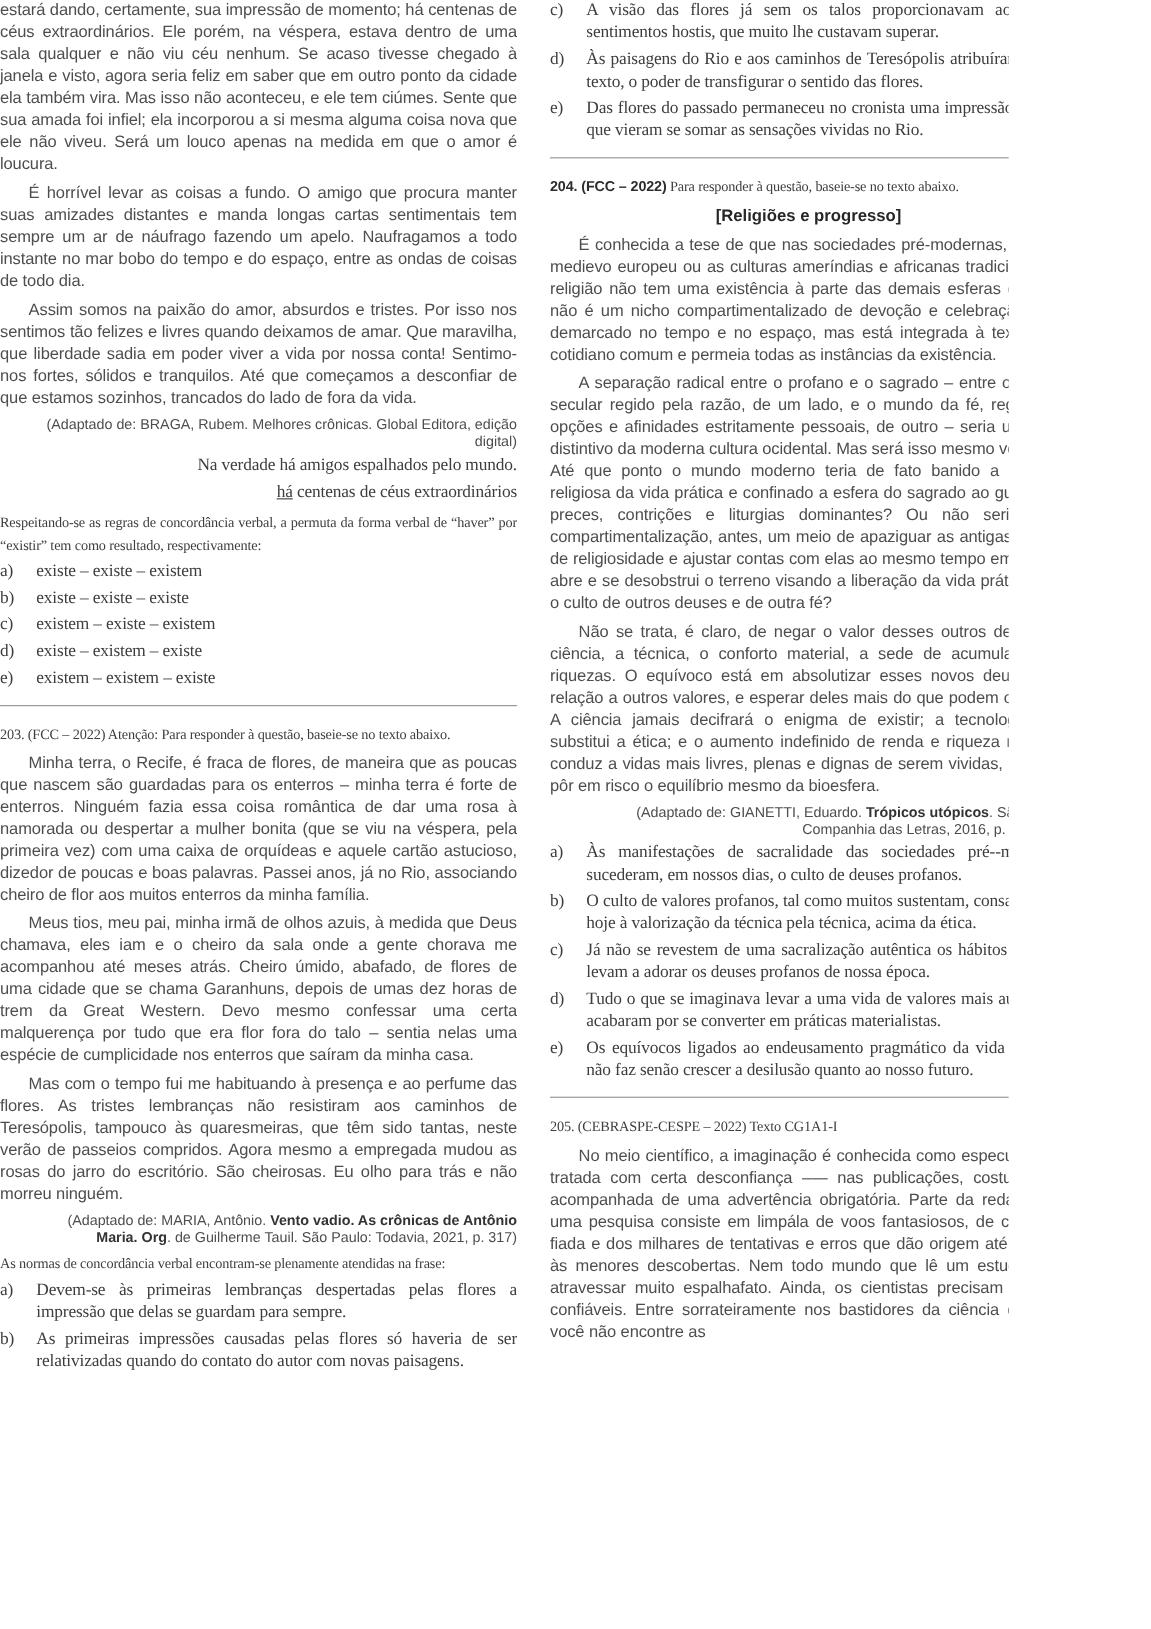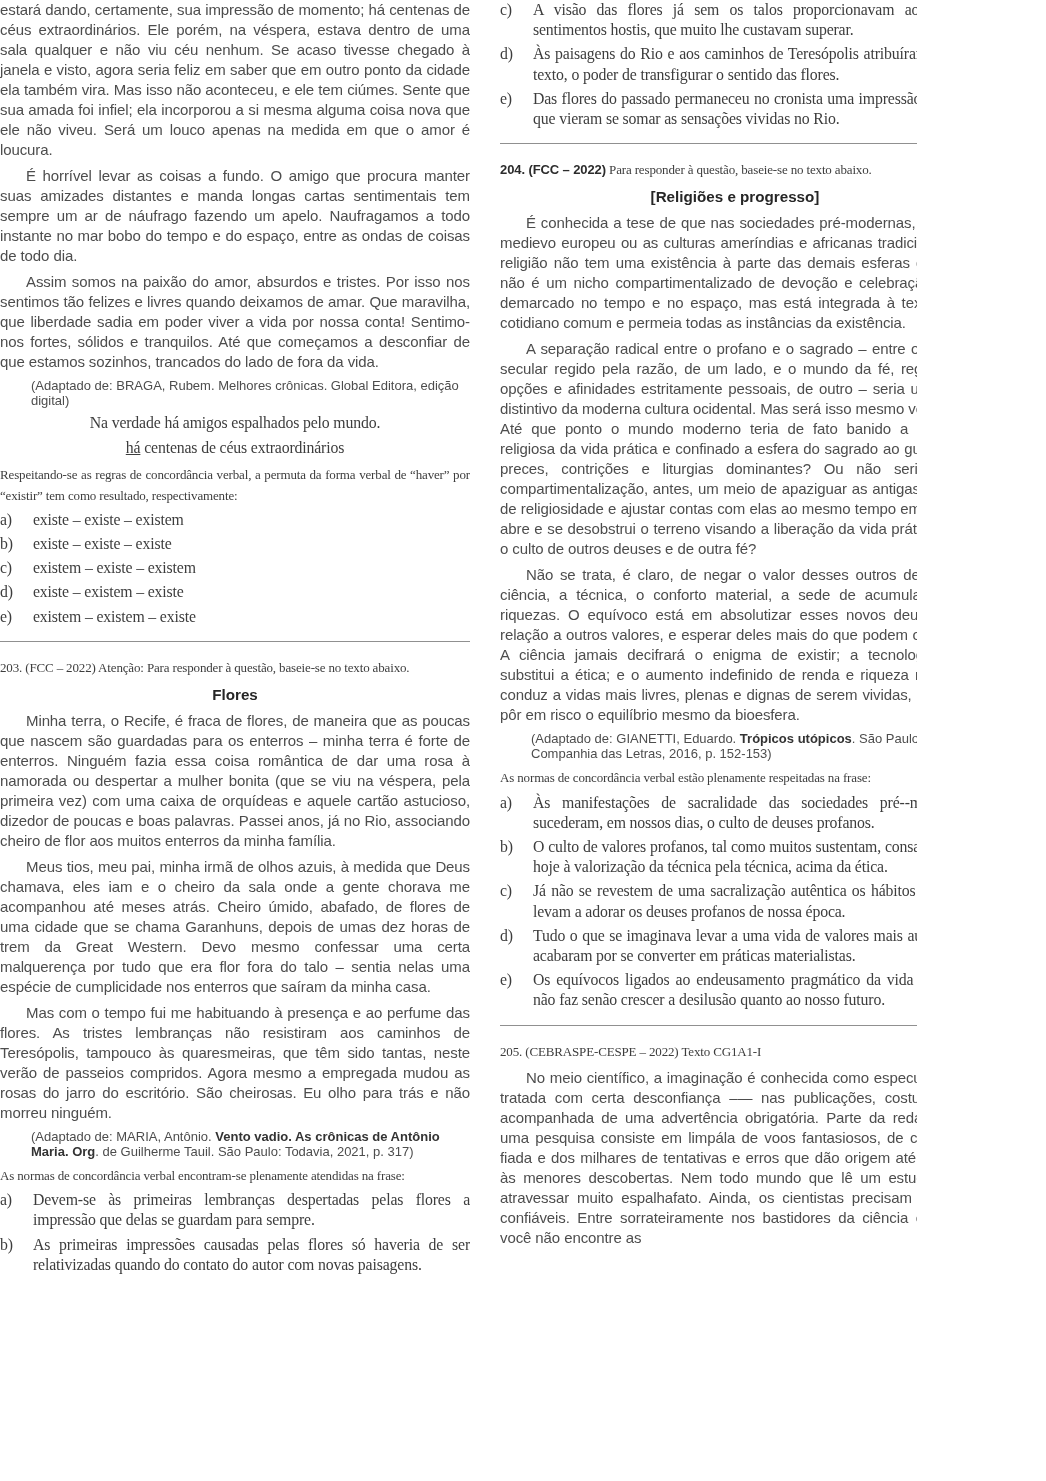--- a/index.html
+++ b/index.html
@@ -16,29 +16,29 @@
 
   .passage p {
     font-size:15px; line-height:20px; letter-spacing:-0.1px;
     text-align:justify; text-indent:26px; margin-top:6px;
     font-family:"Liberation Sans","DejaVu Sans",sans-serif; color:#4d4d4d;
   }
   .passage p.first { margin-top:0; }
   .passage p.no-indent { text-indent:0; }
 
   .citation {
-    font-size:13px; line-height:15px; margin-top:6px;
+    font-size:13px; line-height:15px; text-align:right; margin-top:6px;
     padding-left:31px; color:#4d4d4d;
     font-family:"Liberation Sans","DejaVu Sans",sans-serif;
   }
   .citation .b { font-weight:bold; color:#333; }
 
   .quote {
     font-size:15.8px; line-height:20.2px; letter-spacing:-0.15px;
-    margin-top:5px; text-align:center;
+    margin-top:5px; text-align:right;
   }
   .quote .u { text-decoration:underline; }
 
   .stem {
     font-size:13px; line-height:20.2px; letter-spacing:-0.15px;
     text-align:justify; margin-top:7px;
   }
   .qheader { margin-top:0; }
   .qnum {
     font-family:"Liberation Sans","DejaVu Sans",sans-serif;
@@ -116,21 +116,20 @@
       <span class="opt-text">existe – existem – existe</span>
     </div>
     <div class="option serif">
       <span class="opt-label">e)</span>
       <span class="opt-text">existem – existem – existe</span>
     </div>
 
     <hr class="rule">
 
     <p class="stem serif qheader">203. (FCC – 2022) Atenção: Para responder à questão, baseie-se no texto abaixo.</p>
-    <p class="center-title">Flores</p>
 
     <div class="passage">
       <p>Minha terra, o Recife, é fraca de flores, de maneira que as poucas que nascem são guardadas para os enterros – minha terra é forte de enterros. Ninguém fazia essa coisa romântica de dar uma rosa à namorada ou despertar a mulher bonita (que se viu na véspera, pela primeira vez) com uma caixa de orquídeas e aquele cartão astucioso, dizedor de poucas e boas palavras. Passei anos, já no Rio, associando cheiro de flor aos muitos enterros da minha família.</p>
       <p>Meus tios, meu pai, minha irmã de olhos azuis, à medida que Deus chamava, eles iam e o cheiro da sala onde a gente chorava me acompanhou até meses atrás. Cheiro úmido, abafado, de flores de uma cidade que se chama Garanhuns, depois de umas dez horas de trem da Great Western. Devo mesmo confessar uma certa malquerença por tudo que era flor fora do talo – sentia nelas uma espécie de cumplicidade nos enterros que saíram da minha casa.</p>
       <p>Mas com o tempo fui me habituando à presença e ao perfume das flores. As tristes lembranças não resistiram aos caminhos de Teresópolis, tampouco às quaresmeiras, que têm sido tantas, neste verão de passeios compridos. Agora mesmo a empregada mudou as rosas do jarro do escritório. São cheirosas. Eu olho para trás e não morreu ninguém.</p>
     </div>
 
     <p class="citation"><span>(Adaptado de: MARIA, Antônio. </span><span class="b">Vento vadio. As crônicas de Antônio Maria. Org</span><span>. de Guilherme Tauil. São Paulo: Todavia, 2021, p. 317)</span></p>
 
     <p class="stem serif">As normas de concordância verbal encontram-se plenamente atendidas na frase:</p>
@@ -167,21 +166,20 @@
     <p class="center-title">[Religiões e progresso]</p>
 
     <div class="passage">
       <p>É conhecida a tese de que nas sociedades pré-modernas, como o medievo europeu ou as culturas ameríndias e africanas tradicionais, a religião não tem uma existência à parte das demais esferas da vida, não é um nicho compartimentalizado de devoção e celebração ritual demarcado no tempo e no espaço, mas está integrada à textura do cotidiano comum e permeia todas as instâncias da existência.</p>
       <p>A separação radical entre o profano e o sagrado – entre o mundo secular regido pela razão, de um lado, e o mundo da fé, regido por opções e afinidades estritamente pessoais, de outro – seria um traço distintivo da moderna cultura ocidental. Mas será isso mesmo verdade? Até que ponto o mundo moderno teria de fato banido a emoção religiosa da vida prática e confinado a esfera do sagrado ao gueto das preces, contrições e liturgias dominantes? Ou não seria essa compartimentalização, antes, um meio de apaziguar as antigas formas de religiosidade e ajustar contas com elas ao mesmo tempo em que se abre e se desobstrui o terreno visando a liberação da vida prática para o culto de outros deuses e de outra fé?</p>
       <p>Não se trata, é claro, de negar o valor desses outros deuses: a ciência, a técnica, o conforto material, a sede de acumulação de riquezas. O equívoco está em absolutizar esses novos deuses em relação a outros valores, e esperar deles mais do que podem oferecer. A ciência jamais decifrará o enigma de existir; a tecnologia não substitui a ética; e o aumento indefinido de renda e riqueza não nos conduz a vidas mais livres, plenas e dignas de serem vividas, além de pôr em risco o equilíbrio mesmo da bioesfera.</p>
     </div>
 
     <p class="citation"><span>(Adaptado de: GIANETTI, Eduardo. </span><span class="b">Trópicos utópicos</span><span>. São Paulo: Companhia das Letras, 2016, p. 152-153)</span></p>
 
-    <p class="stem serif">As normas de concordância verbal estão plenamente respeitadas na frase:</p>
 
     <div class="option serif">
       <span class="opt-label">a)</span>
       <span class="opt-text">Às manifestações de sacralidade das sociedades pré--modernas sucederam, em nossos dias, o culto de deuses profanos.</span>
     </div>
     <div class="option serif">
       <span class="opt-label">b)</span>
       <span class="opt-text">O culto de valores profanos, tal como muitos sustentam, consagram-se hoje à valorização da técnica pela técnica, acima da ética.</span>
     </div>
     <div class="option serif">

